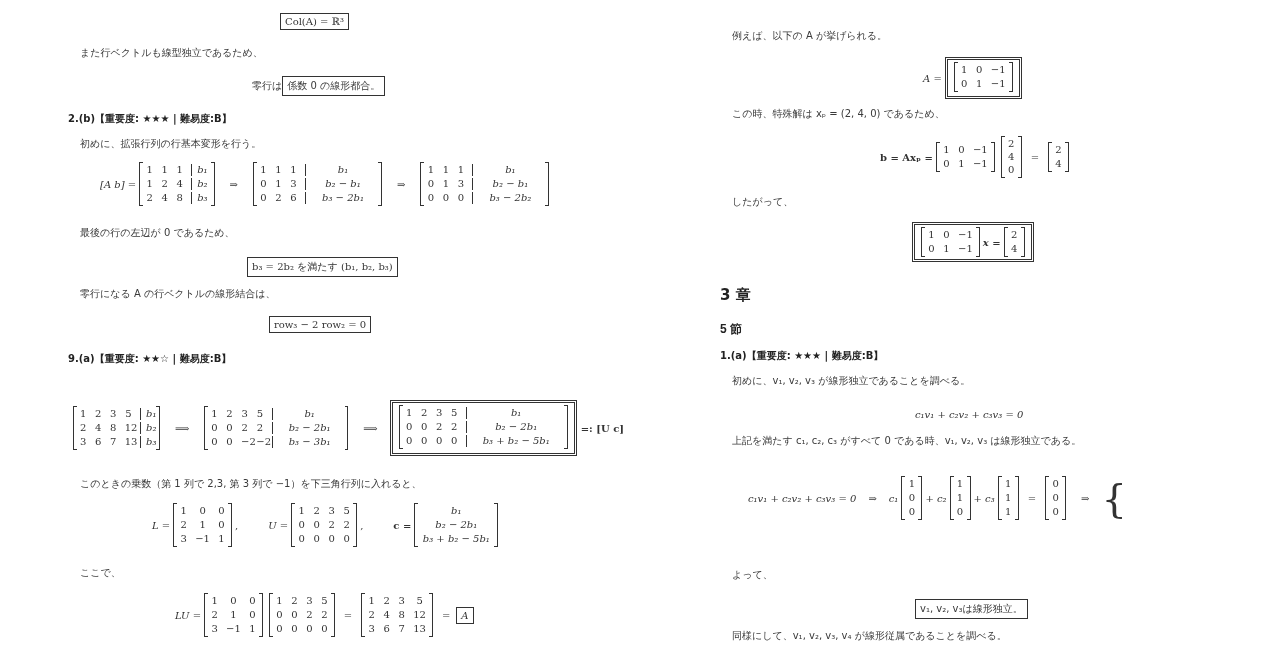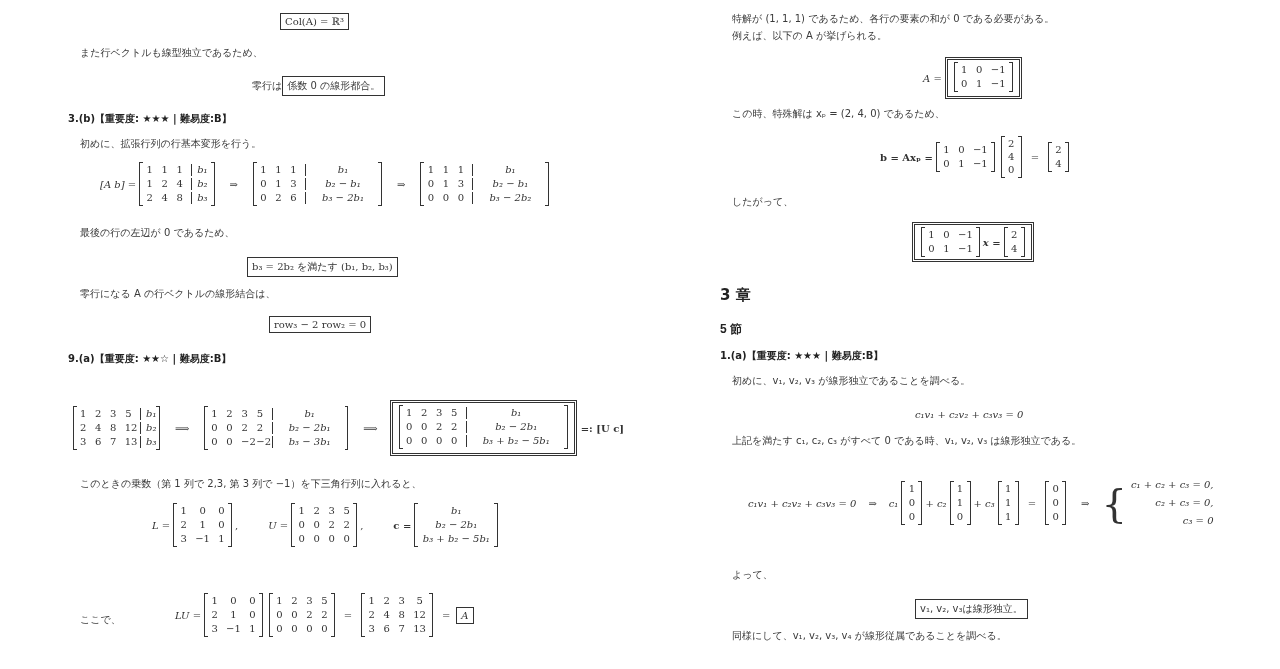--- a/index.html
+++ b/index.html
@@ -37,21 +37,21 @@
     <span class="box">Col(A) = ℝ³</span>
   </div>
 
   <div class="abs txt" style="left:20px;top:46px;">また行ベクトルも線型独立であるため、</div>
 
   <div class="abs math" style="left:192px;top:76px;">
     <span class="txt">零行は</span>
     <span class="box txt">係数 0 の線形都合。</span>
   </div>
 
-  <div class="abs head" style="left:8px;top:112px;">3.(b)【重要度: ★★★ | 難易度:B】</div>
+  <div class="abs head" style="left:8px;top:112px;">2.(b)【重要度: ★★★ | 難易度:B】</div>
   <div class="abs txt" style="left:20px;top:137px;">初めに、拡張行列の行基本変形を行う。</div>
 
   <div class="abs math" style="left:40px;top:162px;">
     <span class="i">[A b] =</span>
     <span class="mat">
       <span class="br-l"></span>
       <span class="mgrid" style="grid-template-columns:repeat(3,auto) auto;">
           <span class="cell">1</span>
           <span class="cell">1</span>
           <span class="cell">1</span>
@@ -234,21 +234,21 @@
         <span class="br-l"></span>
         <span class="mgrid" style="grid-template-columns:70px;">
           <span class="cell i">b₁</span>
           <span class="cell i">b₂ − 2b₁</span>
           <span class="cell i">b₃ + b₂ − 5b₁</span>
         </span>
         <span class="br-r"></span>
       </span>
   </div>
 
-  <div class="abs txt" style="left:20px;top:566px;margin-top:47px;">ここで、</div>
+  <div class="abs txt" style="left:20px;top:566px;">ここで、</div>
 
   <div class="abs math" style="left:115px;top:593px;">
     <span class="i">LU =</span>
     <span class="mat">
         <span class="br-l"></span>
         <span class="mgrid" style="grid-template-columns:repeat(3,auto);">
           <span class="cell">1</span>
           <span class="cell">0</span>
           <span class="cell">0</span>
           <span class="cell">2</span>
@@ -296,21 +296,20 @@
           <span class="cell">13</span>
         </span>
         <span class="br-r"></span>
       </span>
     <span class="op">=</span>
     <span class="box i">A</span>
   </div>
 </div>
 
 <div class="page right">
-  <div class="abs txt" style="left:17px;top:12px;">特解が (1, 1, 1) であるため、各行の要素の和が 0 である必要がある。</div>
   <div class="abs txt" style="left:17px;top:29px;">例えば、以下の A が挙げられる。</div>
 
   <div class="abs math" style="left:208px;top:57px;">
     <span class="i" style="margin-right:3px;">A =</span>
     <span class="dbox">
       <span class="mat">
           <span class="br-l"></span>
           <span class="mgrid" style="grid-template-columns:repeat(3,auto);">
             <span class="cell">1</span>
             <span class="cell">0</span>
@@ -433,25 +432,20 @@
         <span class="br-l"></span>
         <span class="mgrid" style="grid-template-columns:auto;">
           <span class="cell">0</span>
           <span class="cell">0</span>
           <span class="cell">0</span>
         </span>
         <span class="br-r"></span>
       </span>
     <span class="arrow">⇒</span>
     <span class="brace">{</span>
-    <span style="display:flex;flex-direction:column;align-items:flex-end;line-height:18px;" class="i">
-      <span>c₁ + c₂ + c₃ = 0,</span>
-      <span>c₂ + c₃ = 0,</span>
-      <span>c₃ = 0</span>
-    </span>
   </div>
 
   <div class="abs txt" style="left:17px;top:568px;">よって、</div>
   <div class="abs math" style="left:200px;top:599px;justify-content:flex-end;">
     <span class="box txt">v₁, v₂, v₃は線形独立。</span>
   </div>
   <div class="abs txt" style="left:17px;top:629px;">同様にして、v₁, v₂, v₃, v₄ が線形従属であることを調べる。</div>
 </div>
 
 </body></html>

